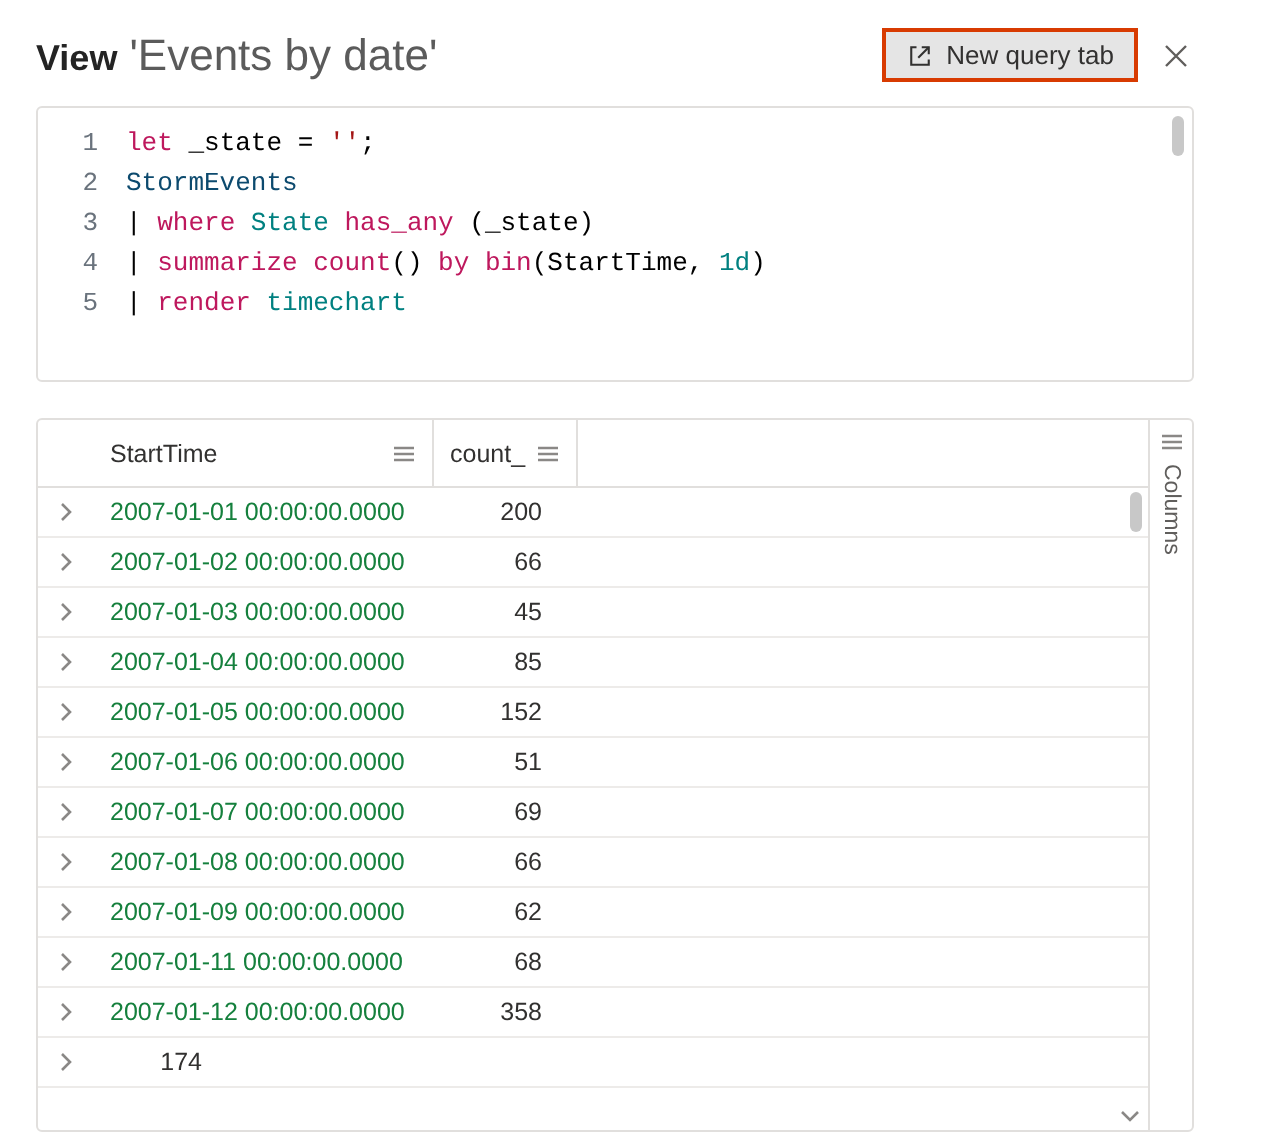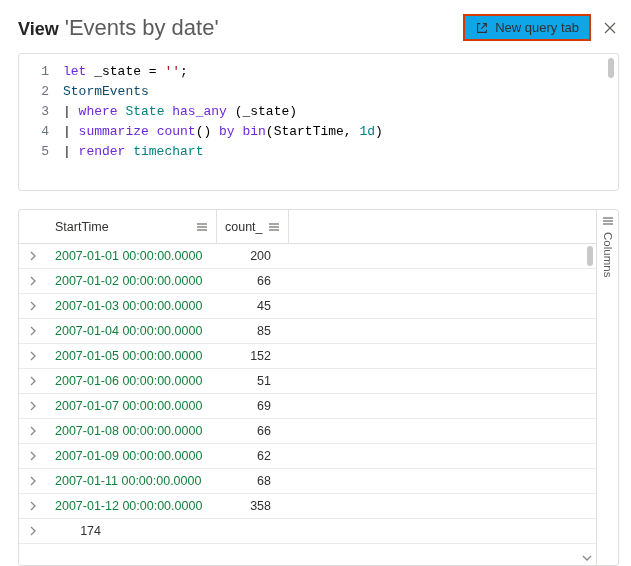--- a/index.html
+++ b/index.html
@@ -6,41 +6,41 @@
   body {
     font-family: "Segoe UI", -apple-system, sans-serif;
     font-size: 13px;
     color: #323130;
     background: #fff;
     width: 631px;
     height: 566px;
     overflow: hidden;
   }
   .panel {
-    padding: 14px 12px 0 18px;
+    padding: 14px 34px 0 18px;
     height: 100%;
     display: flex;
     flex-direction: column;
   }
   .header {
     display: flex;
     align-items: center;
     margin-bottom: 12px;
   }
   .title-block { flex: 1; display: flex; align-items: baseline; gap: 6px; }
   .title-view { font-size: 18px; font-weight: 600; color: #242424; }
   .title-name { font-size: 22px; font-weight: 400; color: #5b5b5b; }
   .new-query-btn {
     border: 2px solid #d83b01;
     padding: 4px 10px;
     display: flex;
     align-items: center;
     gap: 6px;
     cursor: pointer;
-    background: #0ea5e9;
+    background: #e5e5e5;
   }
   .new-query-btn span { font-size: 13px; color: #323130; }
   .close-btn {
     margin-left: 10px;
     width: 18px;
     height: 18px;
     display: flex;
     align-items: center;
     justify-content: center;
     cursor: pointer;
@@ -58,21 +58,21 @@
   }
   .editor-line { display: flex; line-height: 20px; }
   .gutter {
     width: 44px;
     text-align: right;
     padding-right: 14px;
     color: #6a737d;
     user-select: none;
   }
   .code { white-space: pre; }
-  .kw-blue { color: #6d28d9; }
+  .kw-blue { color: #be185d; }
   .kw-purple { color: #0c4a6e; }
   .kw-teal { color: #008080; }
   .kw-black { color: #000; }
   .kw-red { color: #a31515; }
   .editor-scroll {
     position: absolute;
     top: 4px; right: 4px;
     width: 6px; height: 20px;
     background: #c8c8c8;
     border-radius: 3px;

